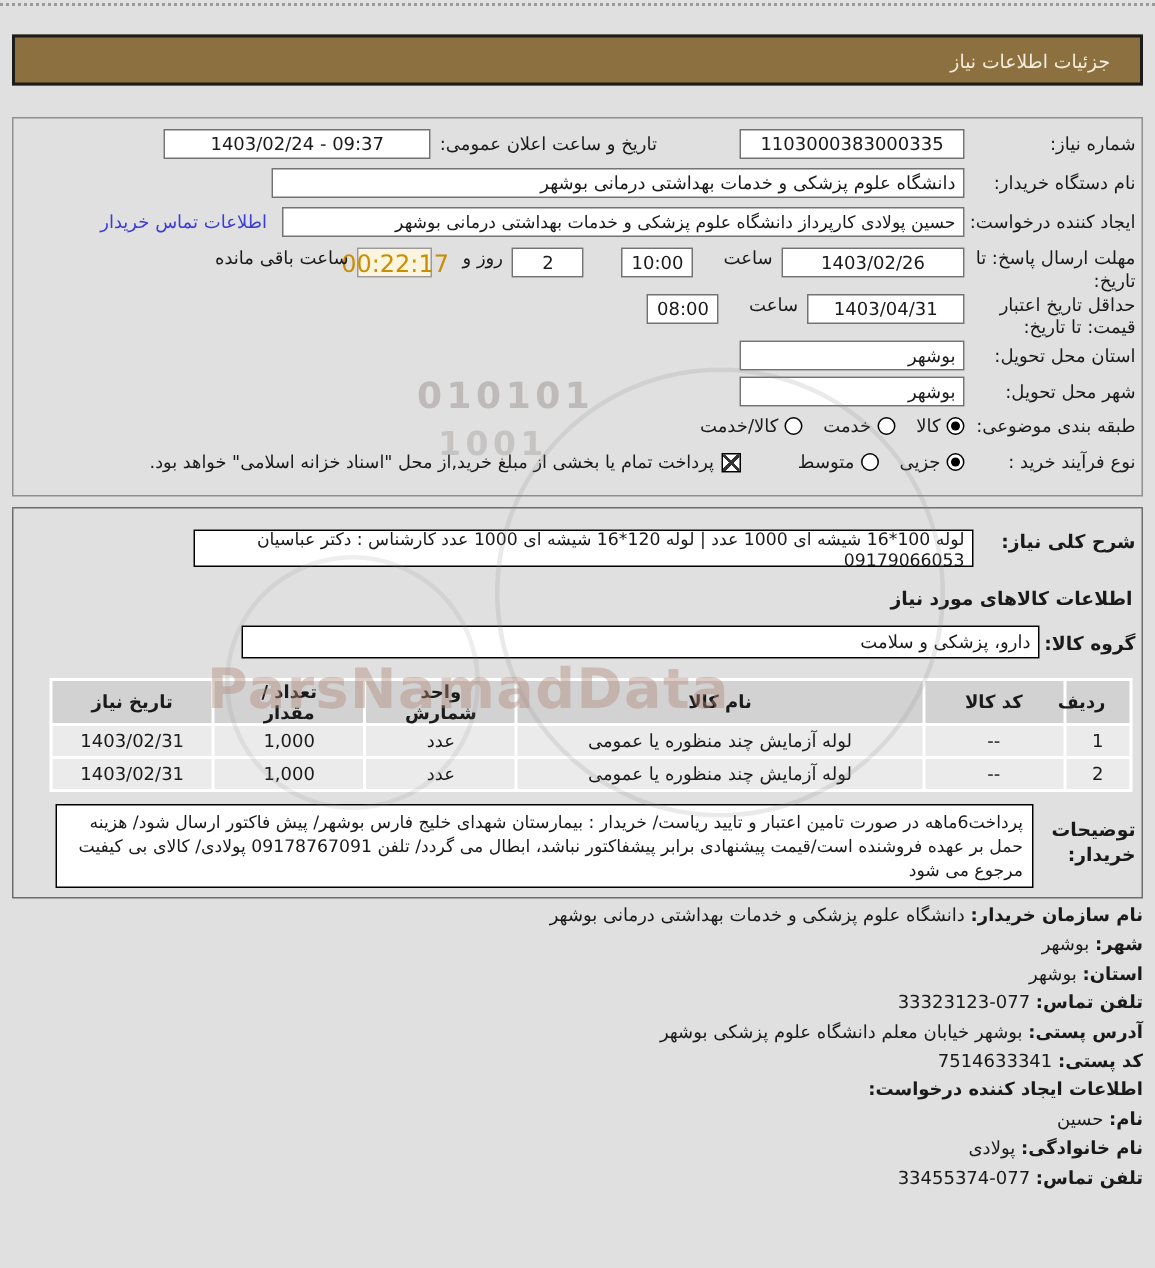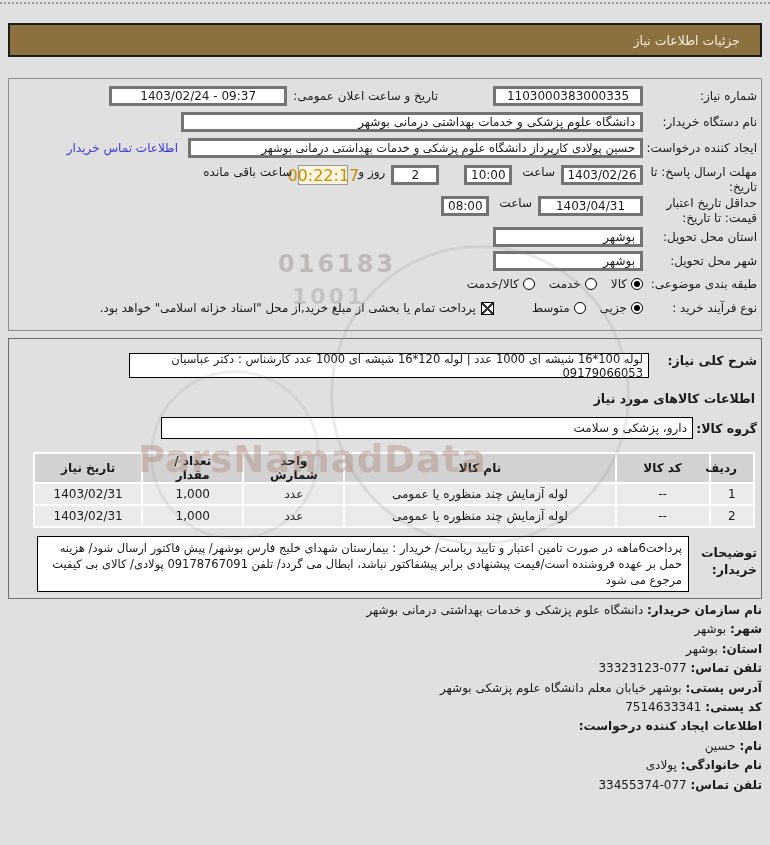--- a/index.html
+++ b/index.html
@@ -15,21 +15,21 @@
 
   .panel{position:absolute;left:8px;width:754px;background:#e0e0e0;}
   .panel1{top:78px;height:253px;border:1px solid #8f8f8f;padding:7px 4px 0 4px;}
   .panel2{top:338px;height:261px;border:1px solid #6e6e6e;padding:14px 4px 0 4px;}
 
   .row{display:flex;align-items:center;font-size:12px;}
   .row.top{align-items:flex-start;}
   .lbl{width:114px;flex:none;line-height:15px;}
   .lbl2{line-height:15px;}
 
-  .inputbox{background:#fff;border:3px solid #737373;height:20px;display:flex;align-items:center;
+  .inputbox{background:#fff;border:1px solid #737373;height:20px;display:flex;align-items:center;
     justify-content:center;font-size:12px;flex:none;}
   .inputbox.start{justify-content:flex-start;padding:0 5px;}
   .countdown{background:#fbf4df;border:1px solid #9a9a9a;color:#c98f00;height:20px;width:50px;
     display:flex;align-items:center;justify-content:center;font-size:16px;flex:none;}
   .link{color:#3b3bd6;font-size:12px;cursor:pointer;margin-left:16px;}
 
   .radio{width:12px;height:12px;border:1px solid #000;border-radius:50%;background:#fff;
     display:inline-flex;align-items:center;justify-content:center;flex:none;margin-left:4px;}
   .radio .dot{width:6px;height:6px;border-radius:50%;background:#000;display:none;}
   .radio.checked .dot{display:block;}
@@ -58,21 +58,21 @@
   .notes-lbl{width:68px;flex:none;font-weight:bold;font-size:12.5px;line-height:17px;padding-top:8px;
     text-align:right;}
   .notes-box{width:652px;min-height:56px;background:#fff;border:1px solid #000;padding:3px 6px;
     font-size:11.5px;line-height:16px;text-align:right;flex:none;}
 
   .contact{position:absolute;top:601px;right:8px;left:8px;font-size:12px;line-height:19.4px;
     text-align:right;}
   .contact .line .lab{font-weight:bold;}
 
   .spacer55{width:55px;flex:none;} .spacer25{width:25px;flex:none;} .spacer38{width:38px;flex:none;}
-  .gap6{width:6px;flex:none;} .gap10{width:10px;flex:none;} .gap14{width:14px;flex:none;} .ml6{margin-left:10px;text-align:center;} .mr6{margin-right:6px;}
+  .gap6{width:6px;flex:none;} .gap10{width:10px;flex:none;} .gap14{width:14px;flex:none;} .ml6{margin-left:20px;text-align:center;} .mr6{margin-right:6px;}
 
   .wm{position:absolute;pointer-events:none;z-index:6;}
   .wm-brand{left:138px;top:438px;font-size:37px;font-weight:bold;color:rgba(173,137,120,0.42);
     letter-spacing:1px;direction:ltr;font-family:"DejaVu Sans",sans-serif;}
   .wm-circle1{left:330px;top:245px;width:300px;height:300px;border:3px solid rgba(140,140,140,0.18);
     border-radius:50%;}
   .wm-circle2{left:150px;top:370px;width:170px;height:170px;border:3px solid rgba(140,140,140,0.15);
     border-radius:50%;}
   .wm-digits1{left:278px;top:250px;font-size:24px;font-weight:bold;letter-spacing:3px;
     color:rgba(150,140,140,0.45);direction:ltr;}
@@ -106,21 +106,21 @@
 
   <div class="row" style="margin-bottom:7px;">
     <div class="lbl">ایجاد کننده درخواست:</div>
     <div class="inputbox start" style="width:455px;font-size:11.5px;">حسین پولادی کارپرداز دانشگاه علوم پزشکی و خدمات بهداشتی درمانی بوشهر</div>
     <div class="gap10"></div>
     <span class="link">اطلاعات تماس خریدار</span>
   </div>
 
   <div class="row top" style="margin-bottom:1px;">
     <div class="lbl">مهلت ارسال پاسخ: تا تاریخ:</div>
-    <div class="inputbox ltr" style="width:82px;">1403/02/26</div>
+    <div class="inputbox ltr" style="width:122px;">1403/02/26</div>
     <div class="ml6 mr6">ساعت</div>
     <div class="inputbox ltr" style="width:48px;">10:00</div>
     <div class="spacer25"></div>
     <div class="inputbox ltr" style="width:48px;">2</div>
     <div class="ml6 mr6">روز و</div>
     <div class="countdown ltr">00:22:17</div>
     <div class="mr6">ساعت باقی مانده</div>
   </div>
 
   <div class="row top" style="margin-bottom:1px;">
@@ -263,15 +263,15 @@
     <span>پولادی</span>
   </div>
   <div class="line">
     <span class="lab">تلفن تماس:</span>
     <span class="ltr">33455374-077</span>
   </div>
 </div>
 
 <div class="wm wm-circle1"></div>
 <div class="wm wm-circle2"></div>
-<div class="wm wm-digits1">016183</div>
+<div class="wm wm-digits1">010101</div>
 <div class="wm wm-digits2">1001</div>
 <div class="wm wm-brand">ParsNamadData</div>
 
 </body></html>

